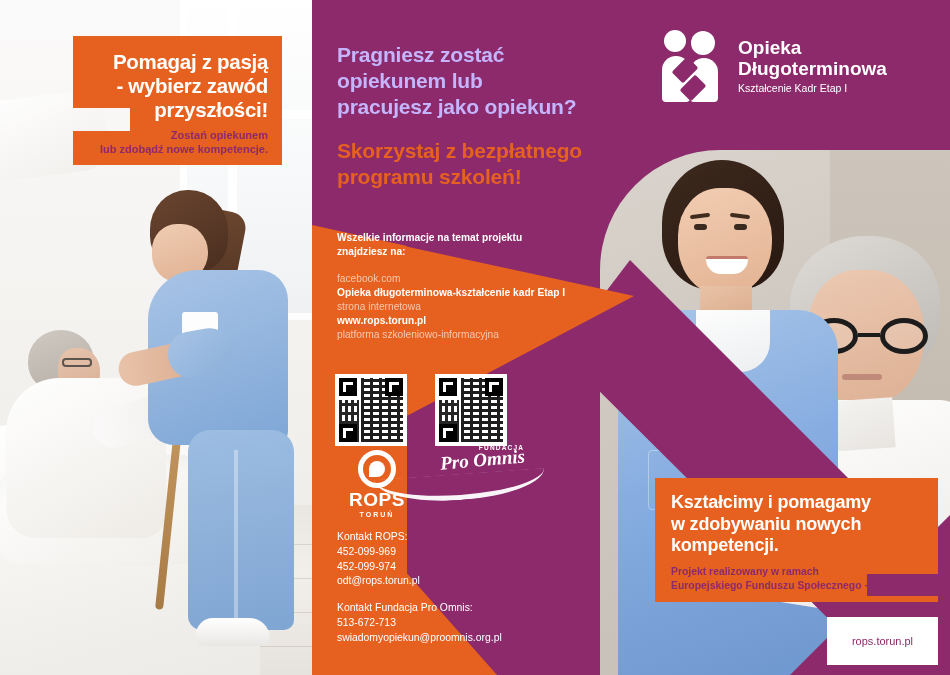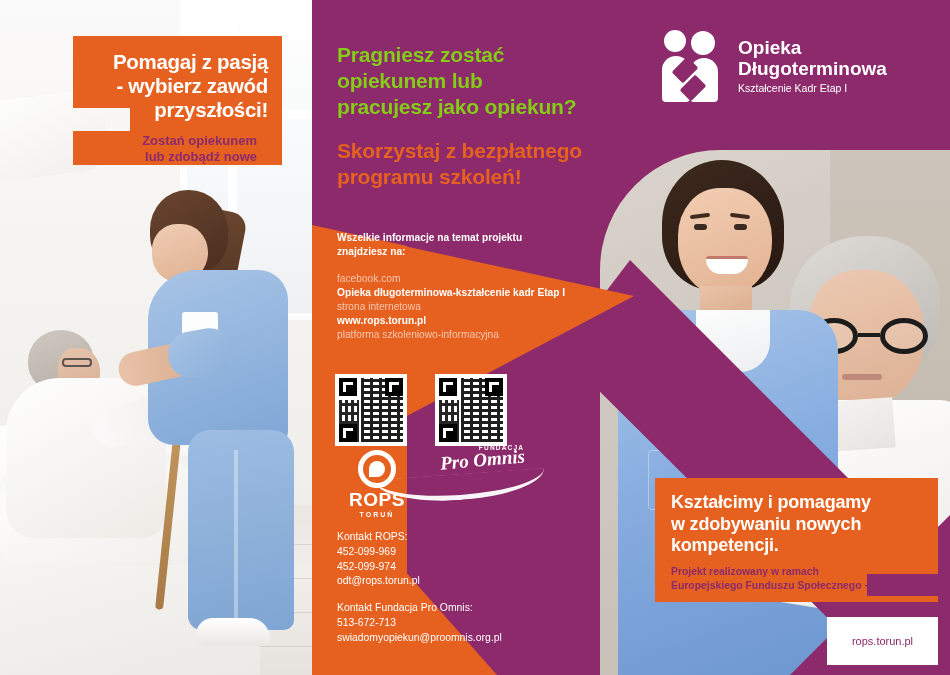--- a/index.html
+++ b/index.html
@@ -296,30 +296,30 @@
     position:absolute;left:73px;top:36px;width:209px;
     background:#E6611F;
     padding:14px 14px 12px 14px;
     clip-path:polygon(0 0, 209px 0, 209px 129px, 0 129px, 0 95px, 57px 95px, 57px 72px, 0 72px);
   }
   .hl-main{
     color:#ffffff;font-weight:700;font-size:20.5px;line-height:1.17;
     text-align:right;letter-spacing:-.3px;margin:0 0 7px 0;
   }
   .hl-sub{
-    color:#8C2A6B;font-weight:600;font-size:13px;line-height:1.25;
-    text-align:right;margin:11px;
+    color:#8C2A6B;font-weight:600;font-size:11px;line-height:1.25;
+    text-align:right;margin:0;
   }
 
   
   .pg-head{
     position:absolute;left:337px;top:42px;width:300px;
   }
   .pg-h1{
-    color:#84cc16;font-weight:700;font-size:21px;line-height:1.24;
+    color:#c4b5fd;font-weight:700;font-size:21px;line-height:1.24;
     margin:0 0 18px 0;letter-spacing:-.2px;
   }
   .pg-h2{
     color:#E6611F;font-weight:700;font-size:21px;line-height:1.24;
     margin:0;letter-spacing:-.2px;
   }
 
   
   .info{
     position:absolute;left:337px;top:231px;width:250px;

